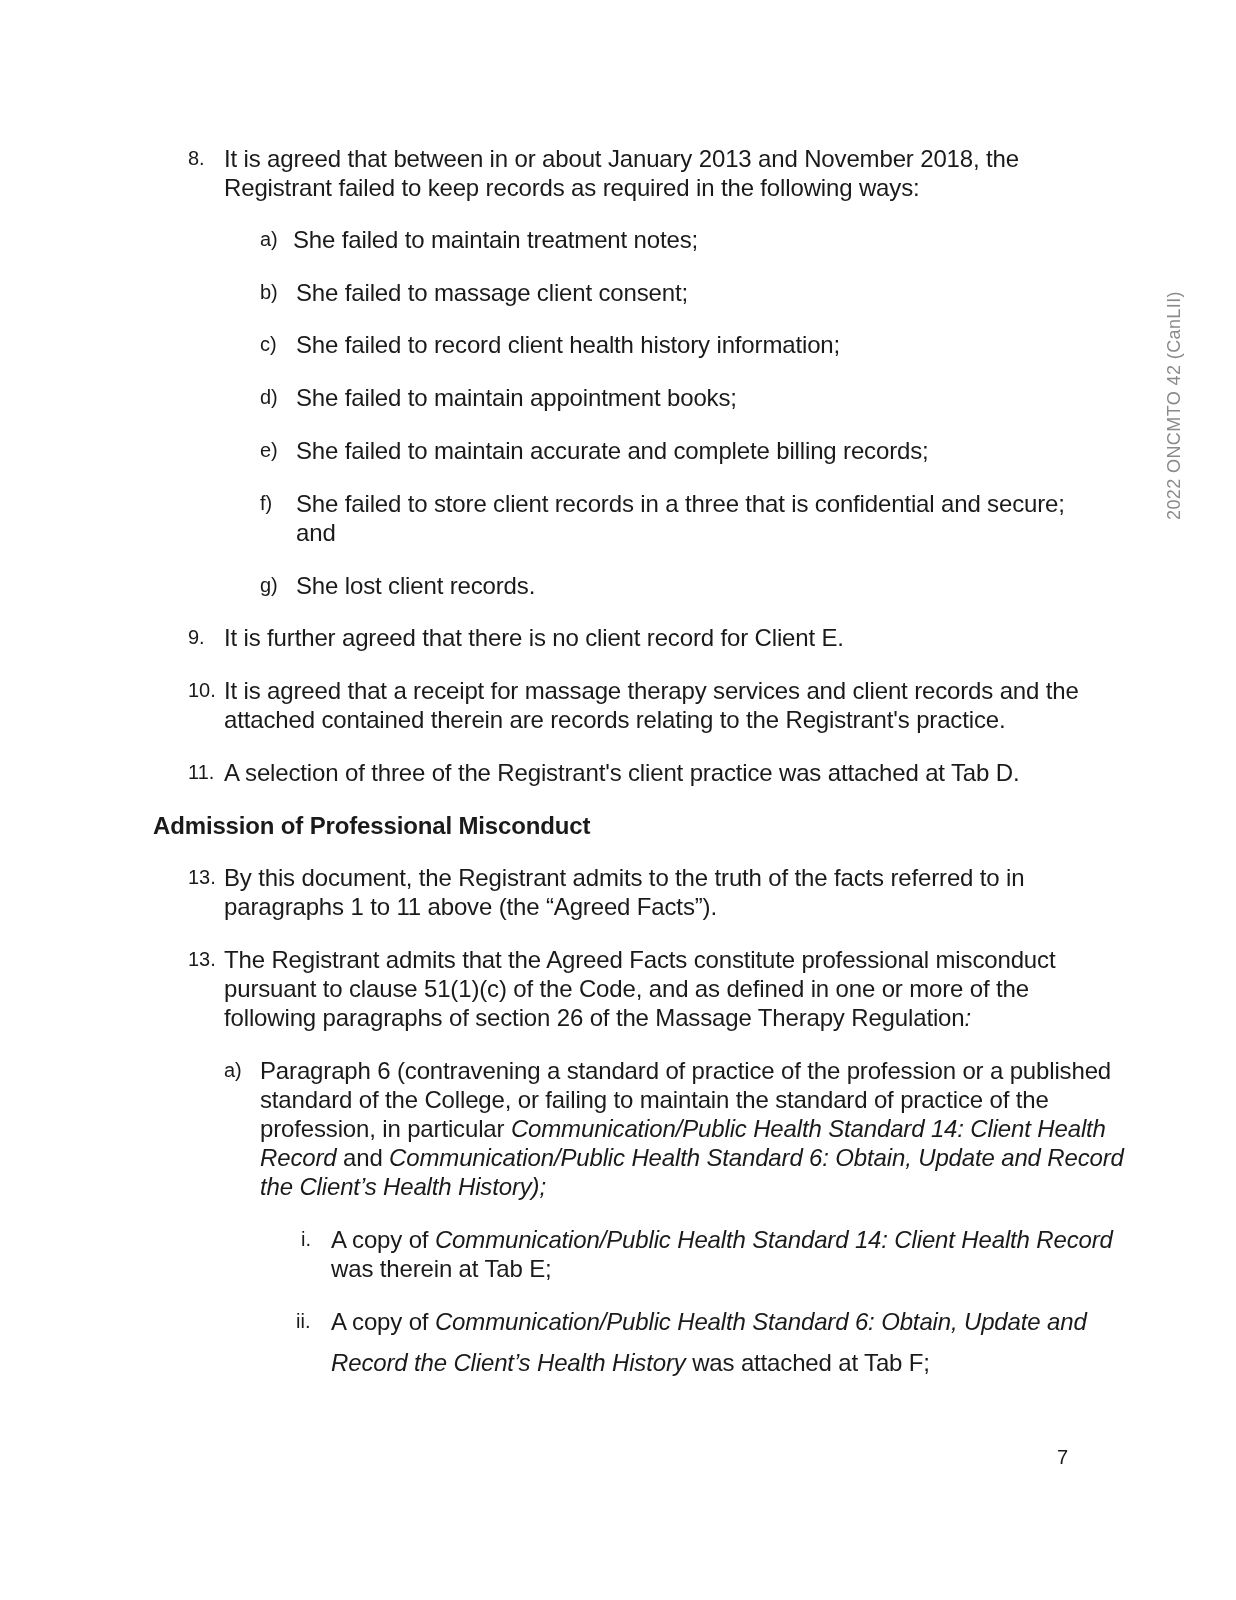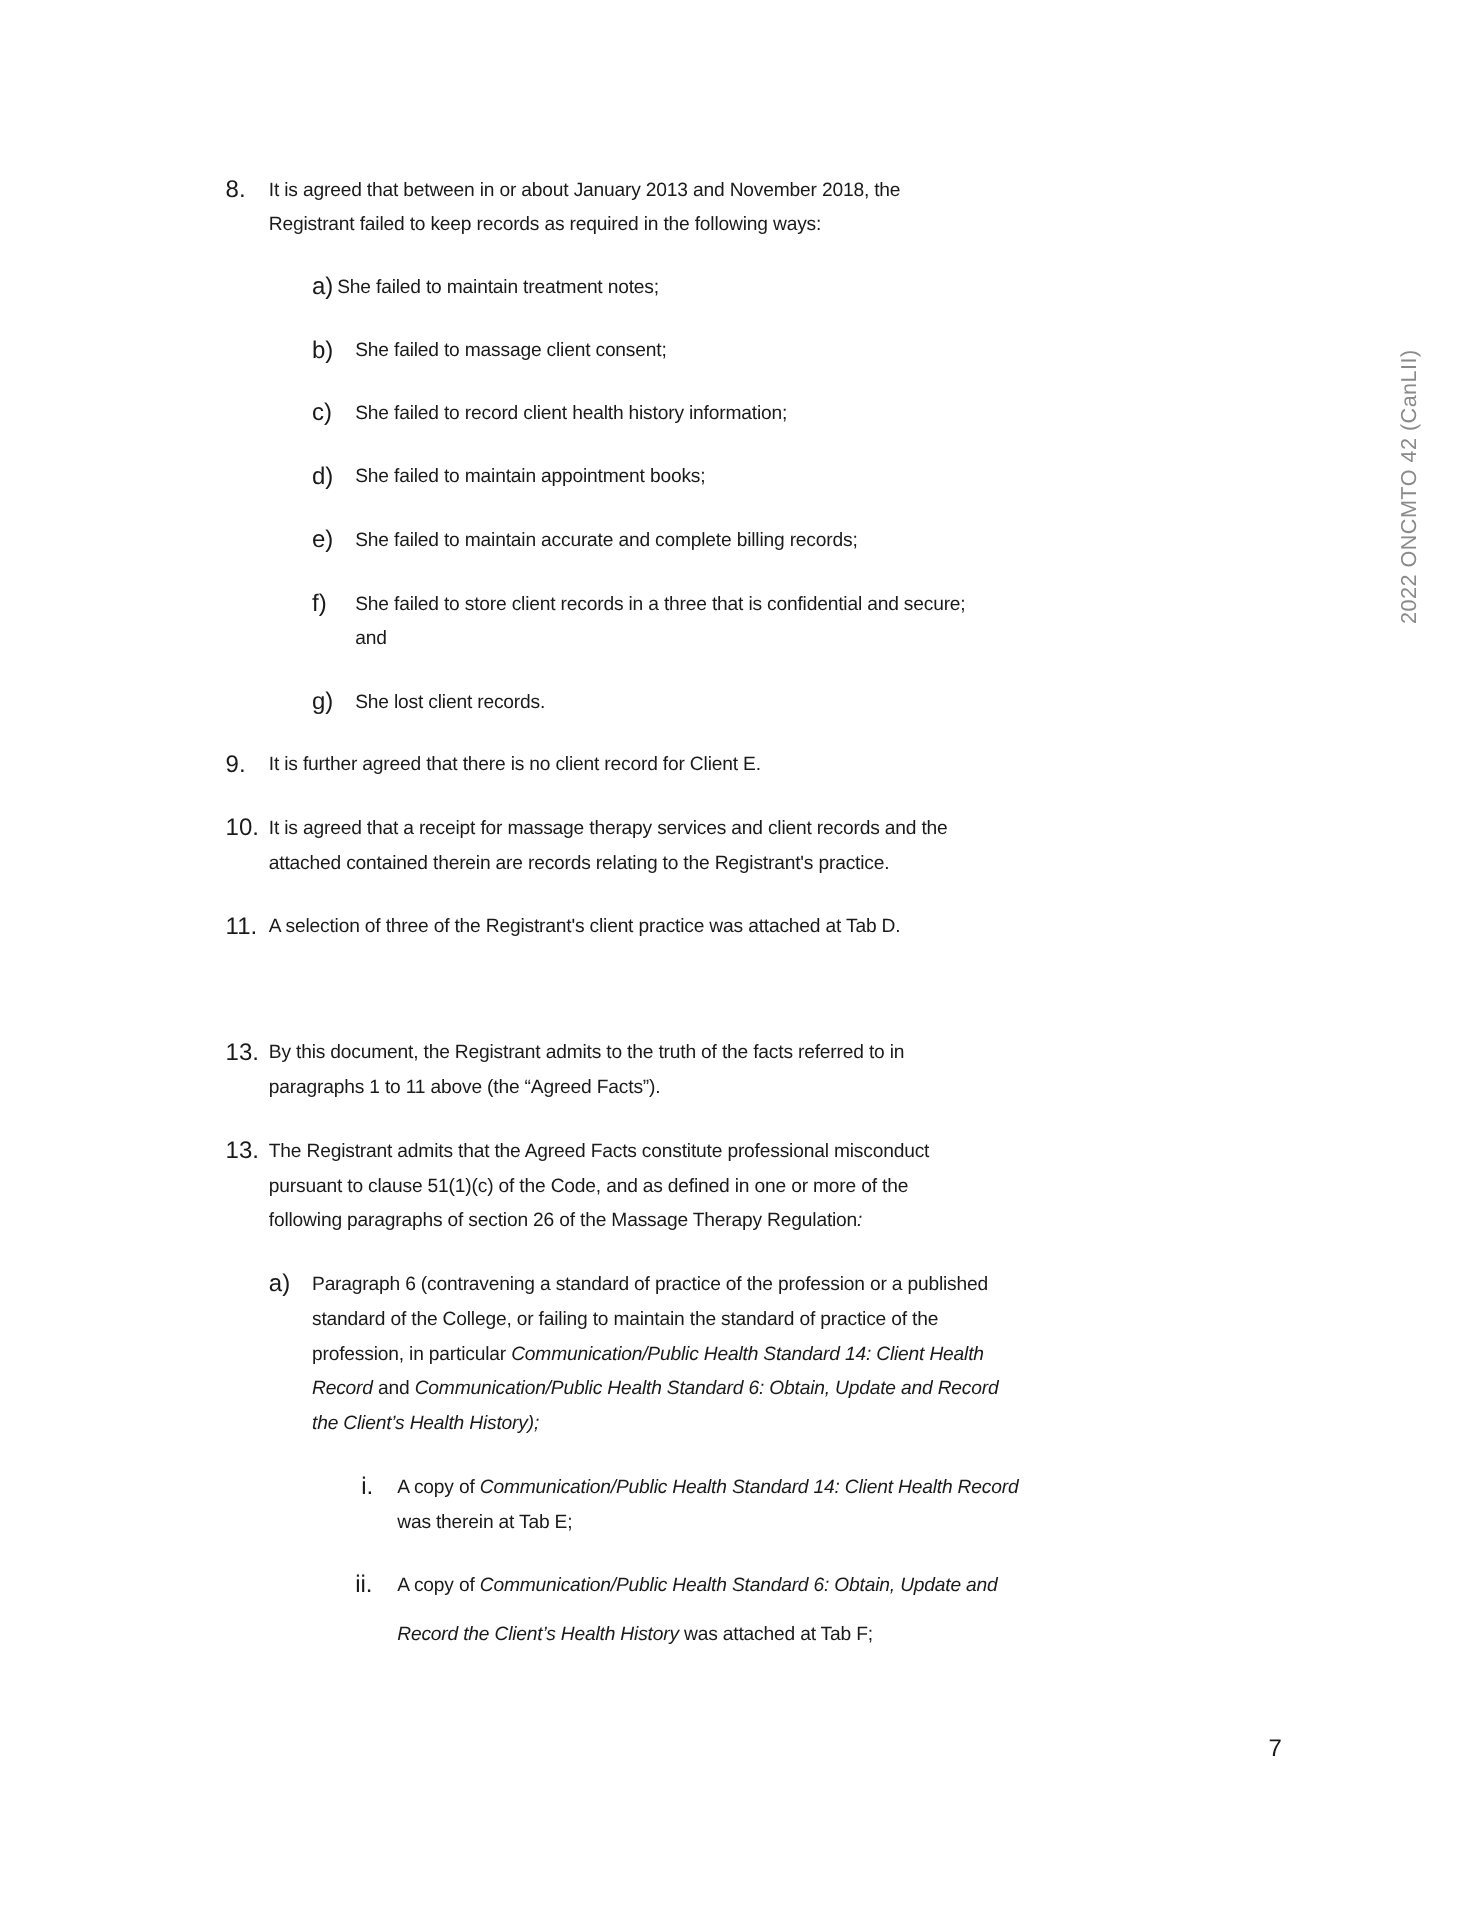--- a/index.html
+++ b/index.html
@@ -4,21 +4,21 @@
 <style>
   html, body { margin: 0; padding: 0; background: #ffffff; }
   body {
     width: 1236px; height: 1600px; position: relative; overflow: hidden;
     font-family: "Liberation Sans", "DejaVu Sans", sans-serif;
     color: #1a1a1a;
   }
   .page { position: absolute; left: 0; top: 0; width: 1236px; height: 1600px; }
   .line {
     position: absolute; white-space: nowrap;
-    font-size: 16px; line-height: 29px; letter-spacing: -0.15px;
+    font-size: 24px; line-height: 29px; letter-spacing: -0.15px;
   }
   .num { position: absolute; font-size: 20px; line-height: 29px; }
   .heading { font-weight: bold; }
   i { font-style: italic; }
   .watermark {
     position: absolute; left: 1164px; top: 520px;
     transform-origin: 0 0; transform: rotate(-90deg);
     font-size: 18px; color: #8a8a8a; white-space: nowrap; letter-spacing: 0.4px;
   }
   .pagenum { position: absolute; left: 1057px; top: 1443px; font-size: 20px; line-height: 29px; }
@@ -27,21 +27,21 @@
 <body>
 
 <div class="page">
 
   <div>
     <span class="num" style="left:188px;top:144px">8.</span>
     <span class="line" style="left:224px;top:144px">It is agreed that between in or about January 2013 and November 2018, the</span>
     <span class="line" style="left:224px;top:173px">Registrant failed to keep records as required in the following ways:</span>
 
     <span class="num" style="left:260px;top:225px">a)</span>
-    <span class="line" style="left:281px;top:225px">She failed to maintain treatment notes;</span>
+    <span class="line" style="left:293px;top:225px">She failed to maintain treatment notes;</span>
 
     <span class="num" style="left:260px;top:278px">b)</span>
     <span class="line" style="left:296px;top:278px">She failed to massage client consent;</span>
 
     <span class="num" style="left:260px;top:330px">c)</span>
     <span class="line" style="left:296px;top:330px">She failed to record client health history information;</span>
 
     <span class="num" style="left:260px;top:383px">d)</span>
     <span class="line" style="left:296px;top:383px">She failed to maintain appointment books;</span>
 
@@ -65,20 +65,21 @@
     <span class="num" style="left:188px;top:676px">10.</span>
     <span class="line" style="left:224px;top:676px">It is agreed that a receipt for massage therapy services and client records and the</span>
     <span class="line" style="left:224px;top:705px">attached contained therein are records relating to the Registrant's practice.</span>
   </div>
 
   <div>
     <span class="num" style="left:188px;top:758px">11.</span>
     <span class="line" style="left:224px;top:758px">A selection of three of the Registrant's client practice was attached at Tab D.</span>
   </div>
 
+  <span class="line heading" style="left:153px;top:811px">Admission of Professional Misconduct</span>
 
   <div>
     <span class="num" style="left:188px;top:863px">13.</span>
     <span class="line" style="left:224px;top:863px">By this document, the Registrant admits to the truth of the facts referred to in</span>
     <span class="line" style="left:224px;top:892px">paragraphs 1 to 11 above (the “Agreed Facts”).</span>
   </div>
 
   <div>
     <span class="num" style="left:188px;top:945px">13.</span>
     <span class="line" style="left:224px;top:945px">The Registrant admits that the Agreed Facts constitute professional misconduct</span>

